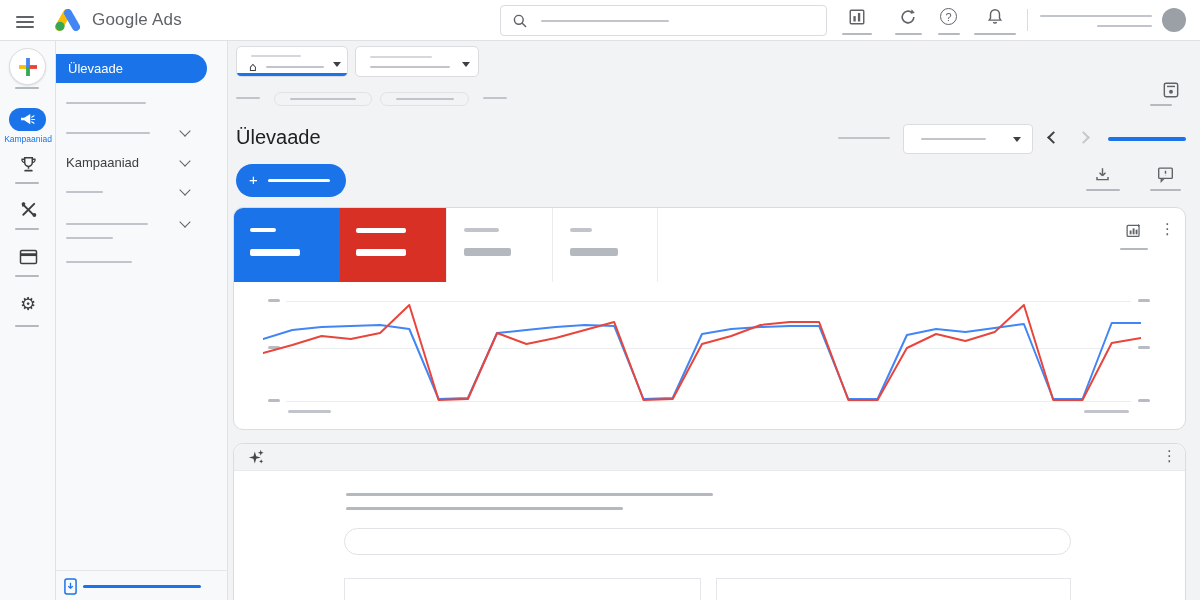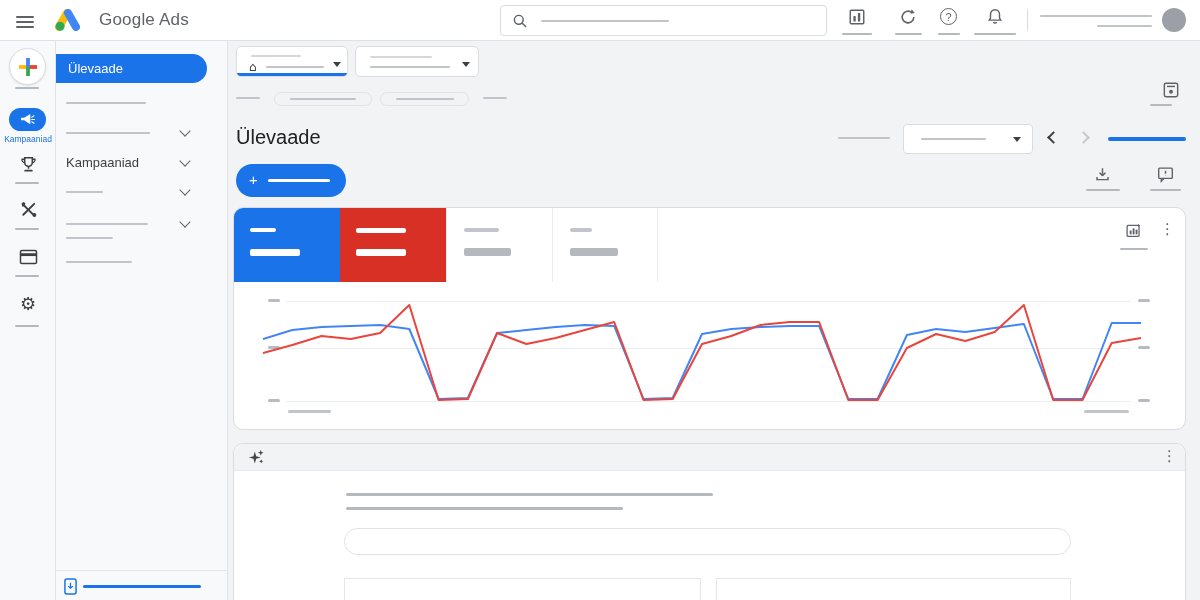--- a/index.html
+++ b/index.html
@@ -63,21 +63,21 @@
 <body>
 
 <div id="app">
 
   <div id="header">
     <div class="abs menu-lines" style="left:16px; top:13px;">
       <span></span>
         <span></span>
         <span></span>
     </div>
-    <div class="abs" style="left:55px; top:9px; display:flex; align-items:center; gap:19px;">
+    <div class="abs" style="left:55px; top:9px; display:flex; align-items:center; gap:12px;">
       <svg width="25" height="22" viewBox="0 0 24 22">
         <rect x="3.5" y="-1" width="8" height="24" rx="4" fill="#fbbc04" transform="rotate(30 7.5 11)"></rect>
         <rect x="12.5" y="-1" width="8" height="24" rx="4" fill="#4285f4" transform="rotate(-30 16.5 11)"></rect>
         <circle cx="4.6" cy="17.3" r="4.5" fill="#34a853"></circle>
       </svg>
       <span class="brand-text">Google Ads</span>
     </div>
 
     <div class="searchbox">
       <svg class="abs" style="left:11px; top:7px;" width="16" height="16" viewBox="0 0 20 20">

